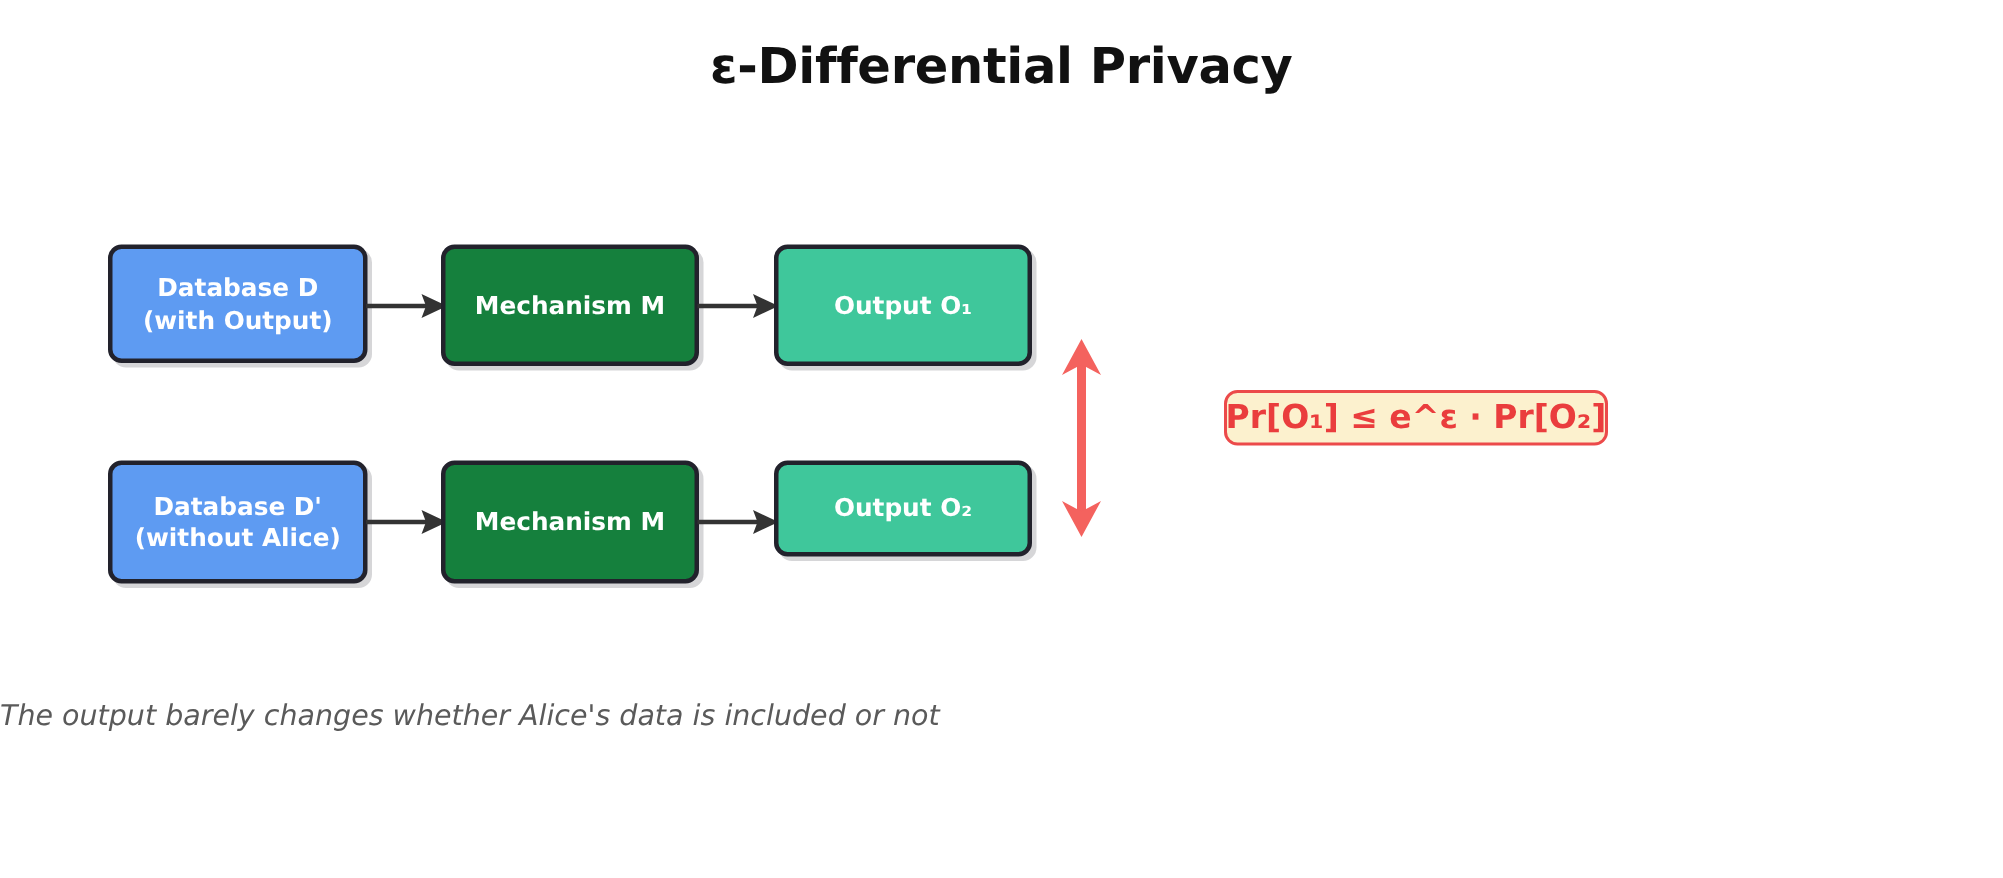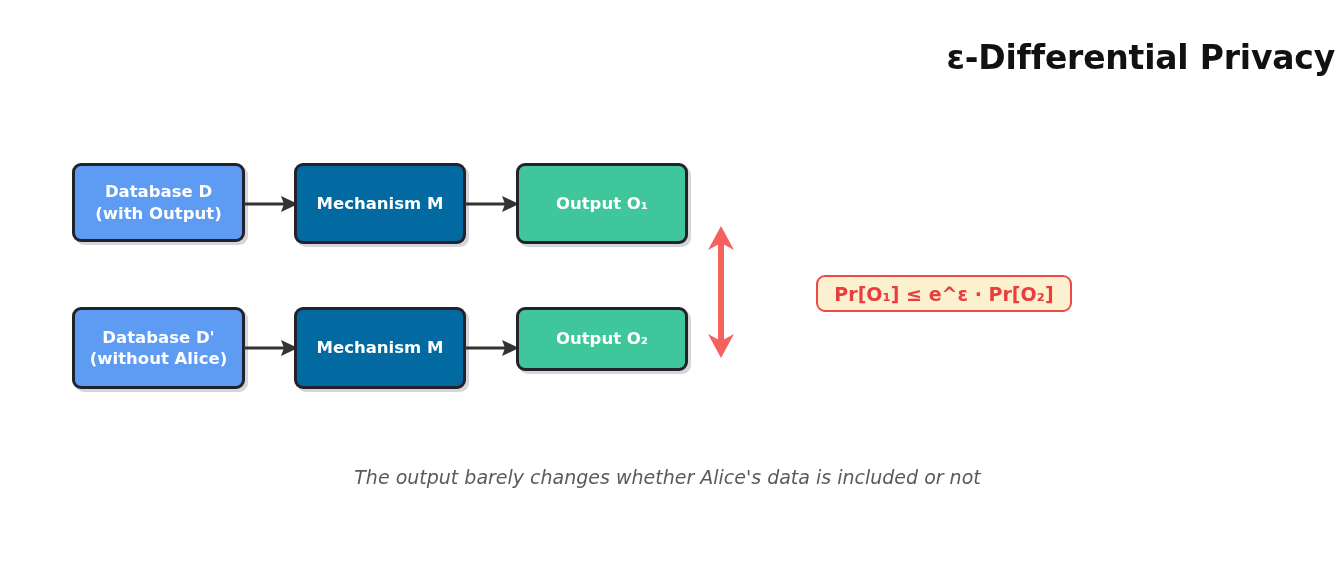--- a/index.html
+++ b/index.html
@@ -16,23 +16,23 @@
   #canvas {
     position: relative;
     width: 1335px;
     height: 585px;
   }
 
   
   #title {
     position: absolute;
     left: 0;
-    top: 38px;
+    top: 24px;
     width: 1335px;
-    text-align: right;
+    text-align: center;
     font-size: 33px;
     font-weight: bold;
     color: #111111;
     letter-spacing: -0.2px;
   }
 
   
   .flow-box {
     position: absolute;
     box-sizing: border-box;
@@ -43,21 +43,21 @@
     justify-content: center;
     text-align: center;
     color: #ffffff;
     font-weight: bold;
     font-size: 16.5px;
     line-height: 1.28;
     box-shadow: 3px 3px 0 rgba(30,30,40,0.18);
   }
   .flow-box .lbl { display: block; }
   .box-db   { background: #5e9bf2; }
-  .box-mech { background: #0369a1; }
+  .box-mech { background: #15803d; }
   .box-out  { background: #3fc79b; }
 
   
   #box-db-1   { left: 72px;  top: 163px; width: 173px; height: 79px; }
   #box-mech-1 { left: 294px; top: 163px; width: 172px; height: 81px; }
   #box-out-1  { left: 516px; top: 163px; width: 172px; height: 81px; }
   
   #box-db-2   { left: 72px;  top: 307px; width: 173px; height: 82px; }
   #box-mech-2 { left: 294px; top: 307px; width: 172px; height: 82px; }
   #box-out-2  { left: 516px; top: 307px; width: 172px; height: 64px; }
@@ -78,43 +78,43 @@
     left: 700px;
     top: 224px;
     width: 42px;
     height: 136px;
   }
 
   
   #formula-box {
     position: absolute;
     left: 816px;
-    top: 275px;
+    top: 260px;
     width: 256px;
     height: 37px;
     box-sizing: border-box;
     background: #fcf1ce;
     border: 2.5px solid #ec4a4a;
     border-radius: 9px;
     display: flex;
     align-items: center;
     justify-content: center;
     color: #ea3d3d;
     font-weight: bold;
-    font-size: 19px;
+    font-size: 22px;
     white-space: nowrap;
   }
 
   
   #caption {
     position: absolute;
     left: 0;
     top: 466px;
     width: 1335px;
-    text-align: center;
+    text-align: left;
     font-size: 19px;
     font-style: italic;
     color: #5a5a5a;
   }
 </style>
 </head>
 <body>
 
 <div id="canvas">
 

